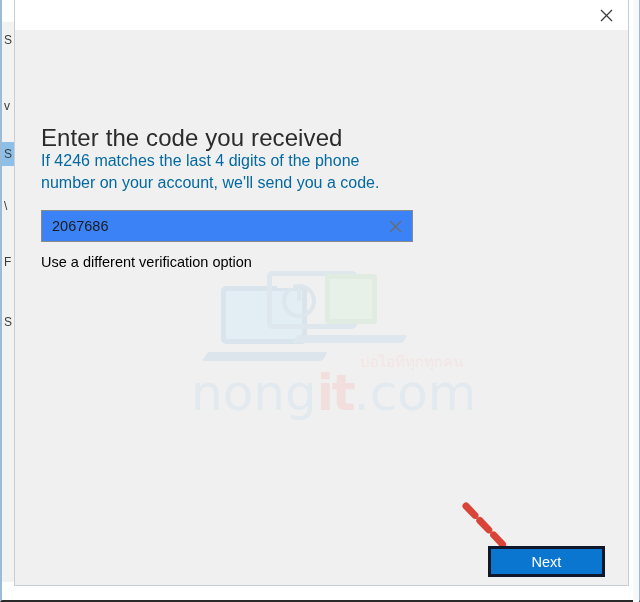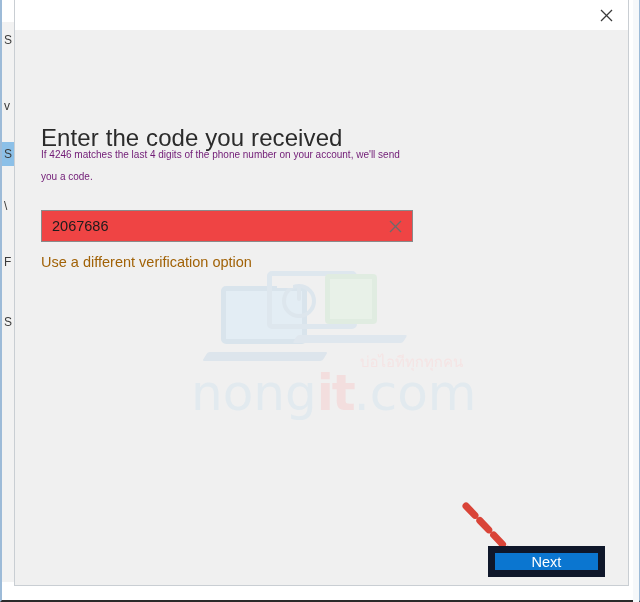--- a/index.html
+++ b/index.html
@@ -249,32 +249,32 @@
     color: #2b2b2b;
     letter-spacing: 0.1px;
     white-space: nowrap;
     margin-top: 40px;
   }
   .bodytext {
     position: absolute;
     left: 26px;
     top: 104px;
     width: 374px;
-    font-size: 10px;
+    font-size: 16px;
     line-height: 22px;
-    color: #701a75;
+    color: #0369a1;
   }
 
   .code-input-wrap {
     position: absolute;
     left: 26px;
     top: 180px;
     width: 372px;
     height: 32px;
-    background: #ef4444;
+    background: #3b82f6;
     border: 1px solid #8a8a8a;
     box-sizing: border-box;
     display: flex;
     align-items: flex-start;
   }
   .code-input {
     border: none;
     outline: none;
     background: transparent;
     flex: 1;
@@ -292,34 +292,34 @@
     justify-content: center;
     cursor: pointer;
     flex: 0 0 auto;
   }
 
   .alt-link {
     position: absolute;
     left: 26px;
     top: 224px;
     font-size: 14.5px;
-    color: #a16207;
+    color: #000000;
     text-decoration: none;
     cursor: pointer;
     white-space: nowrap;
   }
 
   .next-button {
     position: absolute;
     left: 473px;
     top: 516px;
     width: 117px;
     height: 31px;
     background: #0b76d0;
-    border: 7px solid #0f172a;
+    border: 3px solid #0f172a;
     color: #ffffff;
     font-family: "Liberation Sans", sans-serif;
     font-size: 14.5px;
     cursor: pointer;
     padding: 0;
     box-sizing: border-box;
   }
 
   
   .annotation-arrow {

